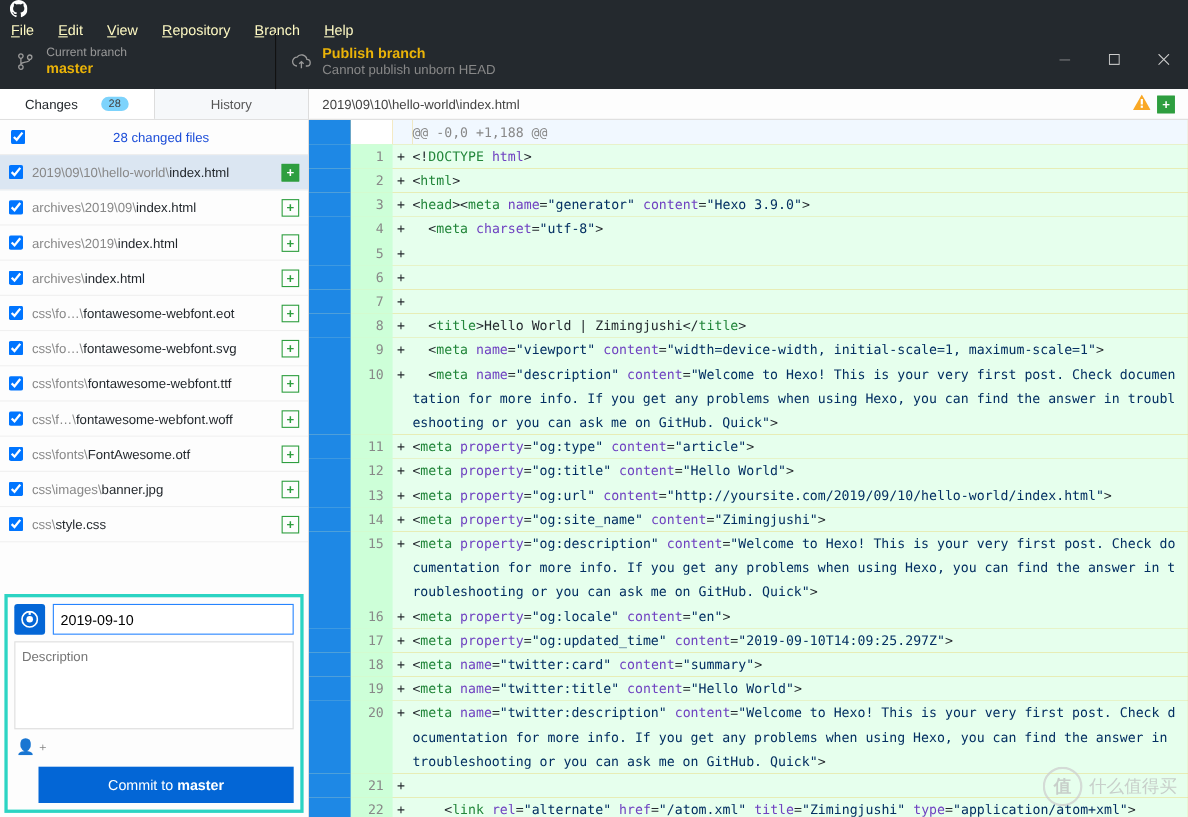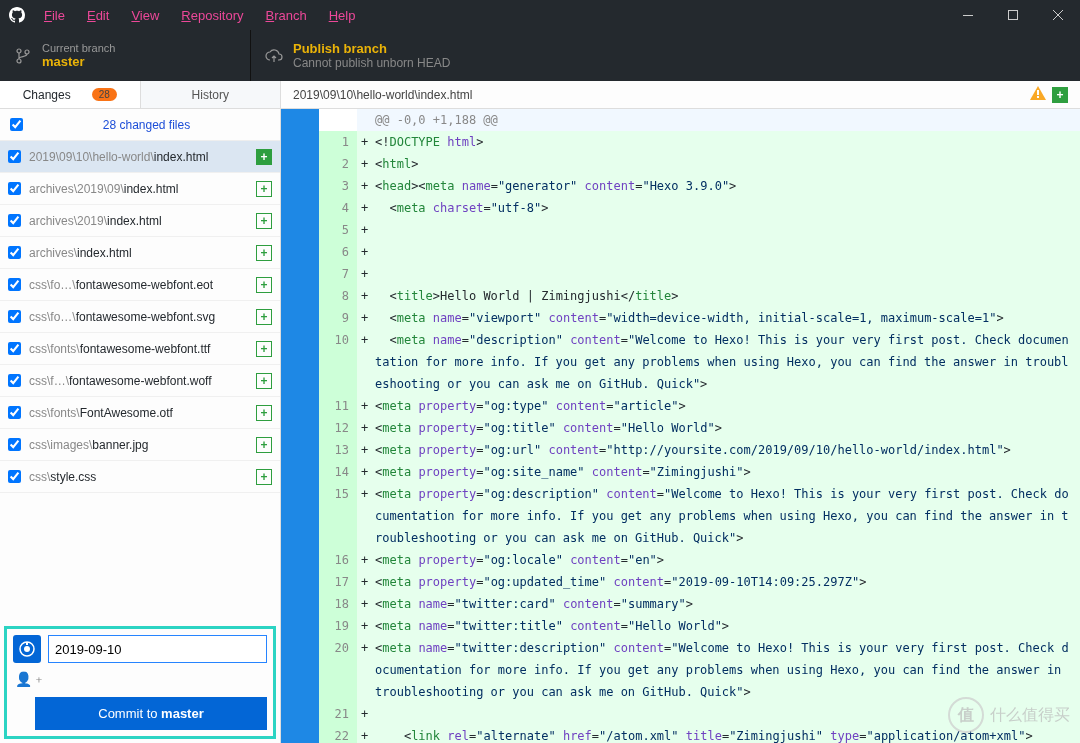--- a/index.html
+++ b/index.html
@@ -1,38 +1,38 @@
 <!DOCTYPE html>
 <html><head>
 <meta charset="utf-8">
 <style>
 * { box-sizing: border-box; margin: 0; padding: 0; }
 body { font-family: -apple-system, "Segoe UI", sans-serif; font-size: 12px; background: #24292e; width: 1080px; height: 743px; overflow: hidden; color: #24292e; }
-.titlebar { height: 30px; background: #24292e; display: flex; align-items: center; color: #ec4899; }
+.titlebar { height: 30px; background: #24292e; display: flex; color: #fef9c3; flex-direction: column; }
 .logo { width: 34px; display: flex; justify-content: center; }
 .menu { display: flex; gap: 2px; }
 .menu-item { padding: 4px 10px; cursor: pointer; font-size: 13px; }
 .menu-item u { text-decoration: underline; }
 .win-controls { margin-left: auto; display: flex; }
 .win-btn { width: 45px; height: 30px; display: flex; justify-content: center; align-items: center; cursor: pointer; }
 .header { height: 51px; background: #24292e; display: flex; }
 .hcell { display: flex; align-items: center; padding: 0 12px; color: #ccc; position: relative; }
 .hcell.repo { width: 281px; border-right: 1px solid #111; }
 .hcell.branch { width: 251px; border-right: 1px solid #111; }
 .hicon { width: 22px; display: flex; justify-content: center; margin-right: 8px; color: #999; }
 .htext .lbl { font-size: 11px; color: #999; }
 .htext .val { font-size: 13px; font-weight: 700; color: #eab308; }
 .hcell .sub { font-size: 12px; color: #888; }
 .dropdown-caret { position: absolute; right: 14px; color: #999; }
 .body { display: flex; height: calc(100% - 81px); background: #fff; }
 .sidebar { width: 281px; background: #fdfdfd; display: flex; flex-direction: column; border-right: 1px solid #ddd; justify-content: space-between; }
 .tabs { display: flex; height: 28px; border-bottom: 1px solid #ddd; }
 .tab { flex: 1; display: flex; justify-content: center; align-items: center; font-size: 12px; cursor: pointer; color: #555; background: #f6f8fa; }
 .tab.active { background: #fff; border-right: 1px solid #ddd; color: #24292e; }
-.tab .badge { background: #f97316; border-radius: 8px; padding: 1px 7px; font-size: 10px; margin-left: 21px; color: #444; }
+.tab .badge { background: #7dd3fc; border-radius: 8px; padding: 1px 7px; font-size: 10px; margin-left: 21px; color: #444; }
 .changes-header { height: 32px; display: flex; align-items: center; padding: 0 10px; border-bottom: 1px solid #eee; }
 .changes-header .txt { flex: 1; text-align: center; font-size: 12px; color: #1d4ed8; }
 .file-list { flex-shrink: 0; }
 .file-row { height: 32px; display: flex; align-items: center; padding: 0 8px; border-bottom: 1px solid #f0f0f0; cursor: pointer; }
 .file-row.selected { background: #dbe6f2; }
 .file-row input[type=checkbox] { margin-right: 8px; }
 .file-row .path { flex: 1; font-size: 12px; white-space: nowrap; overflow: hidden; }
 .file-row .path .dir { color: #888; }
 .status-box { width: 16px; height: 16px; border: 1px solid #2e9e3f; display: flex; justify-content: center; align-items: center; font-weight: bold; color: #2e9e3f; font-size: 12px; }
 .status-box.solid { background: #2e9e3f; color: #fff; }
@@ -205,20 +205,21 @@
       <div class="commit-summary-row">
         <div class="avatar">
             <svg width="16" height="16" viewBox="0 0 16 16" fill="#fff">
               <circle cx="8" cy="8" r="7" fill="none" stroke="#fff" stroke-width="1.5"></circle>
               <circle cx="8" cy="8" r="3" fill="#fff"></circle>
               <rect x="7" y="1" width="2" height="3" fill="#fff"></rect>
             </svg>
           </div>
         <input class="commit-summary" value="2019-09-10" style="">
       </div>
+      <textarea class="commit-desc" placeholder="Description" style=""></textarea>
       <div class="coauthor">👤﹢</div>
       <div class="commit-btn"><span>Commit to </span><b>master</b></div>
     </div>
   </div>
 
   <div class="diff">
     <div class="diff-header">
       <span class="path">2019\09\10\hello-world\index.html</span>
       <span class="spacer"></span>
       <span class="warn-icon"><svg width="16" height="14" viewBox="0 0 16 14">

